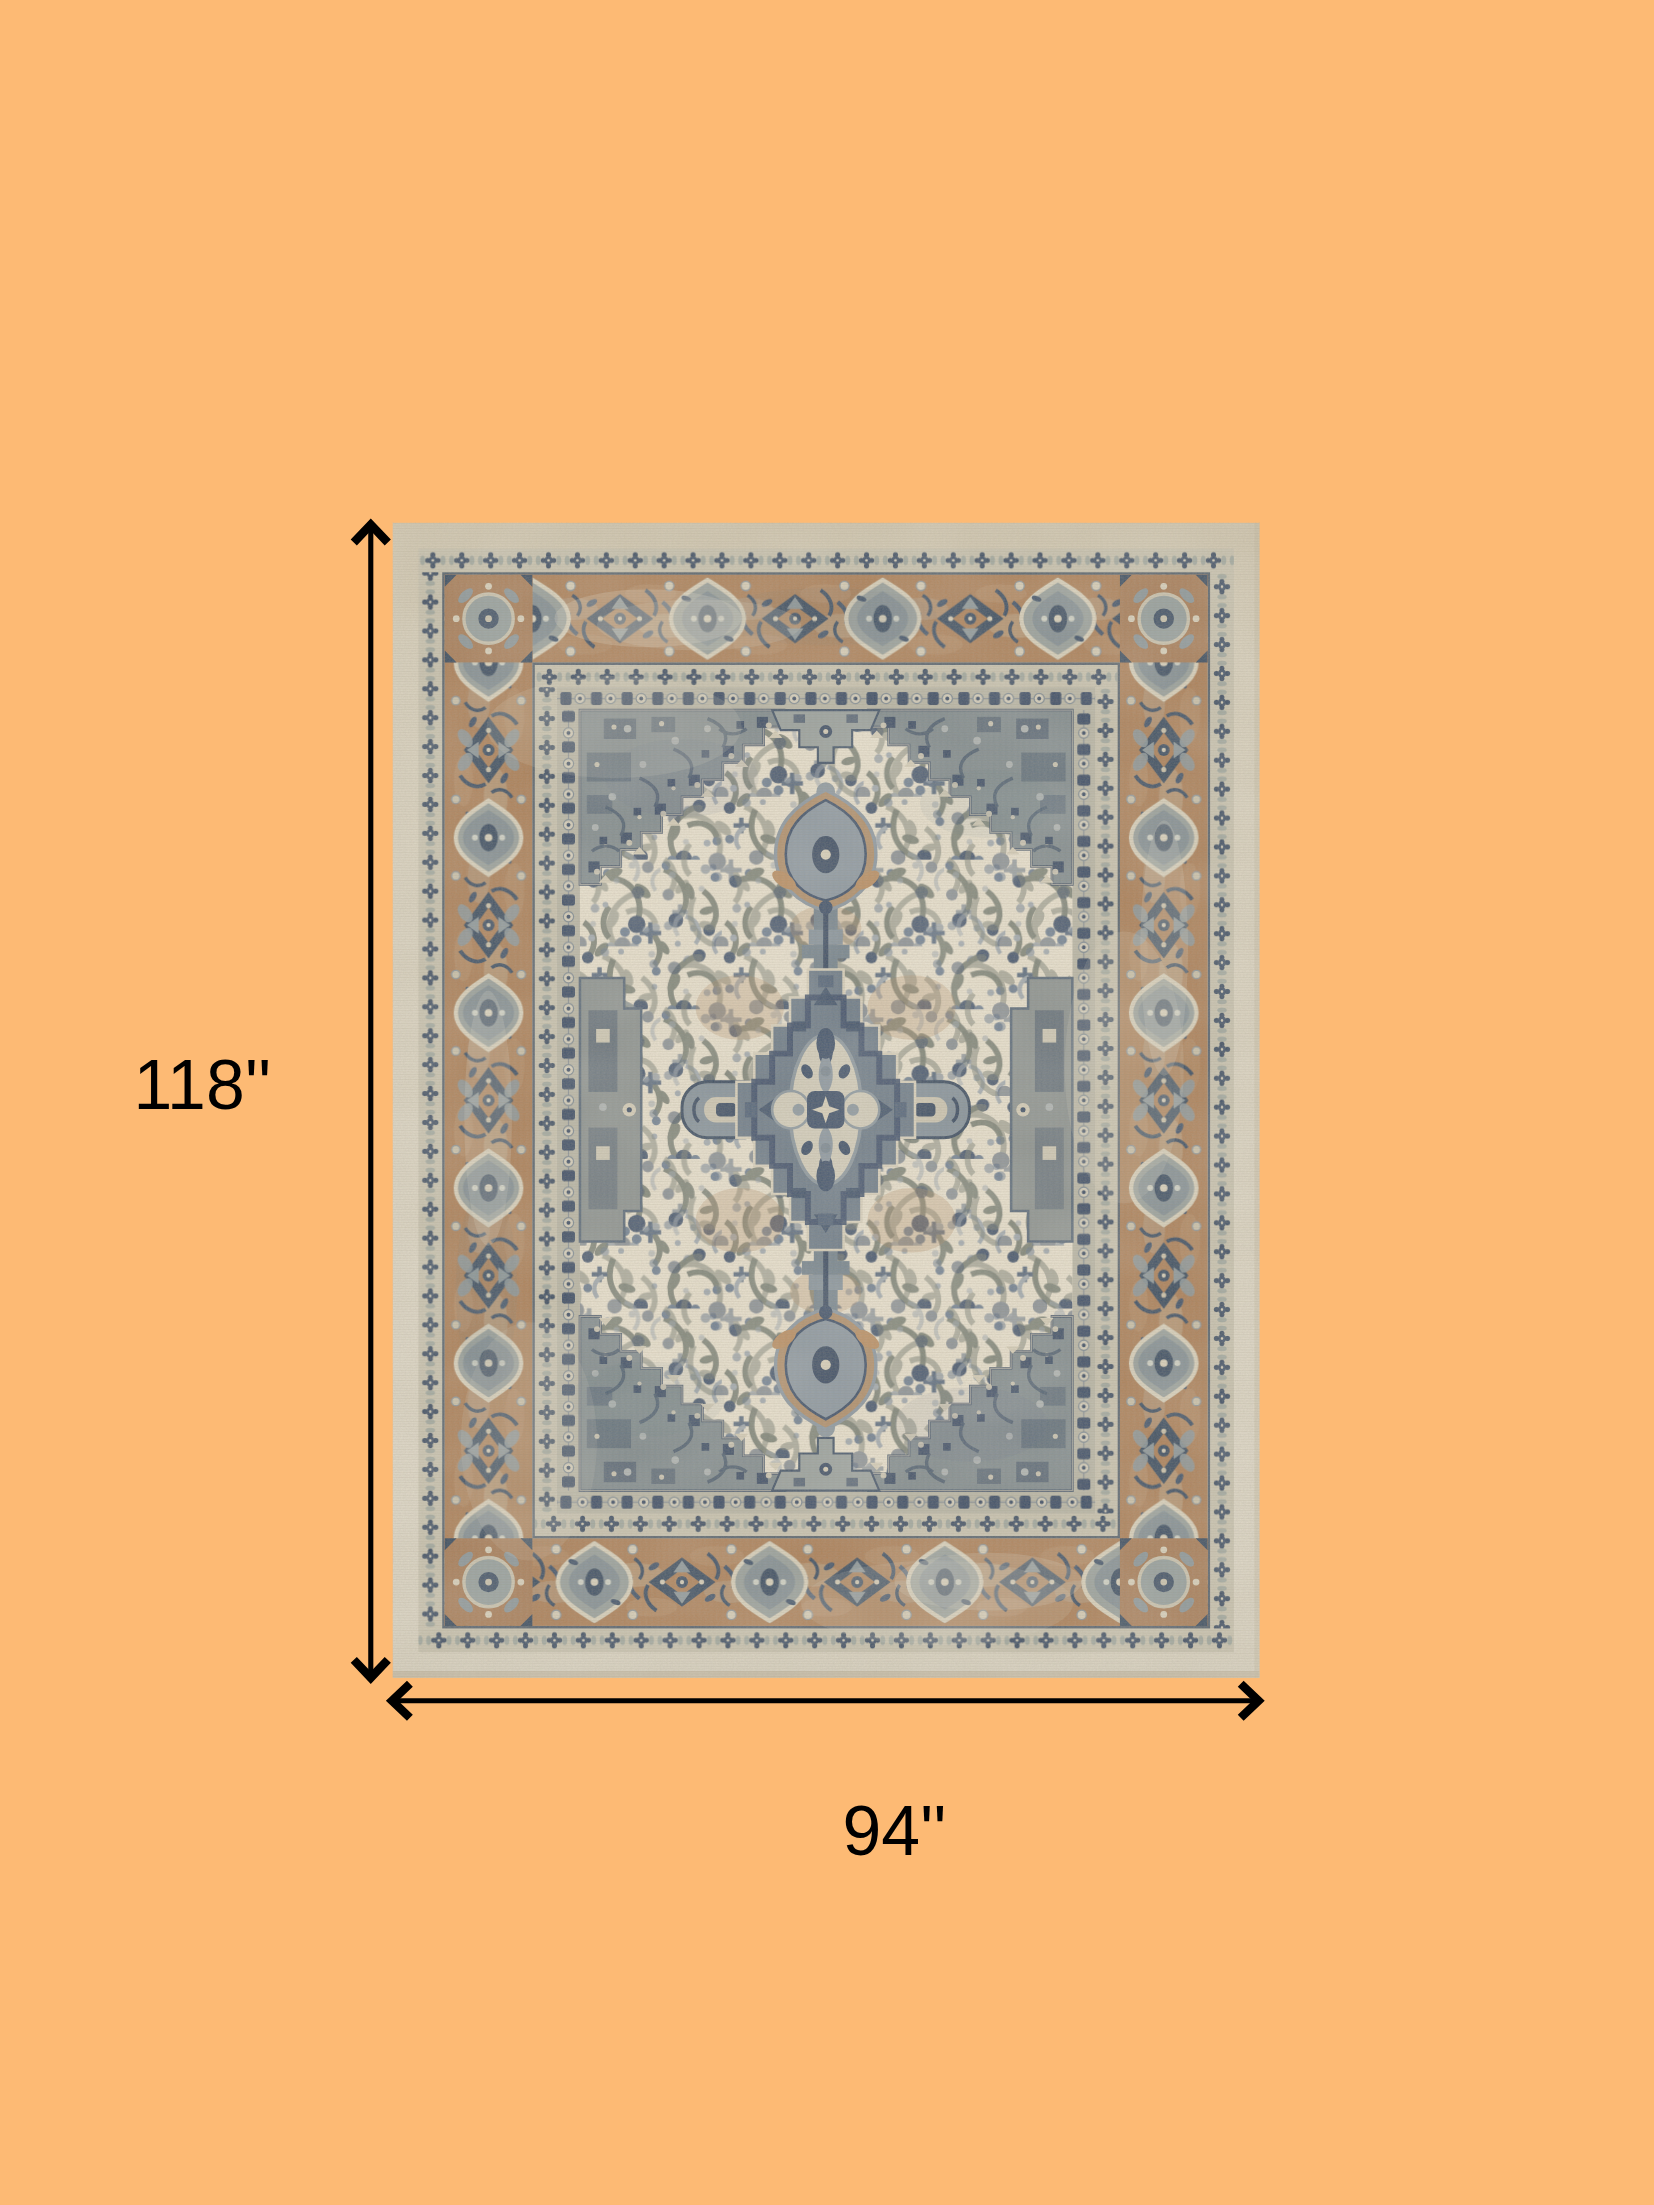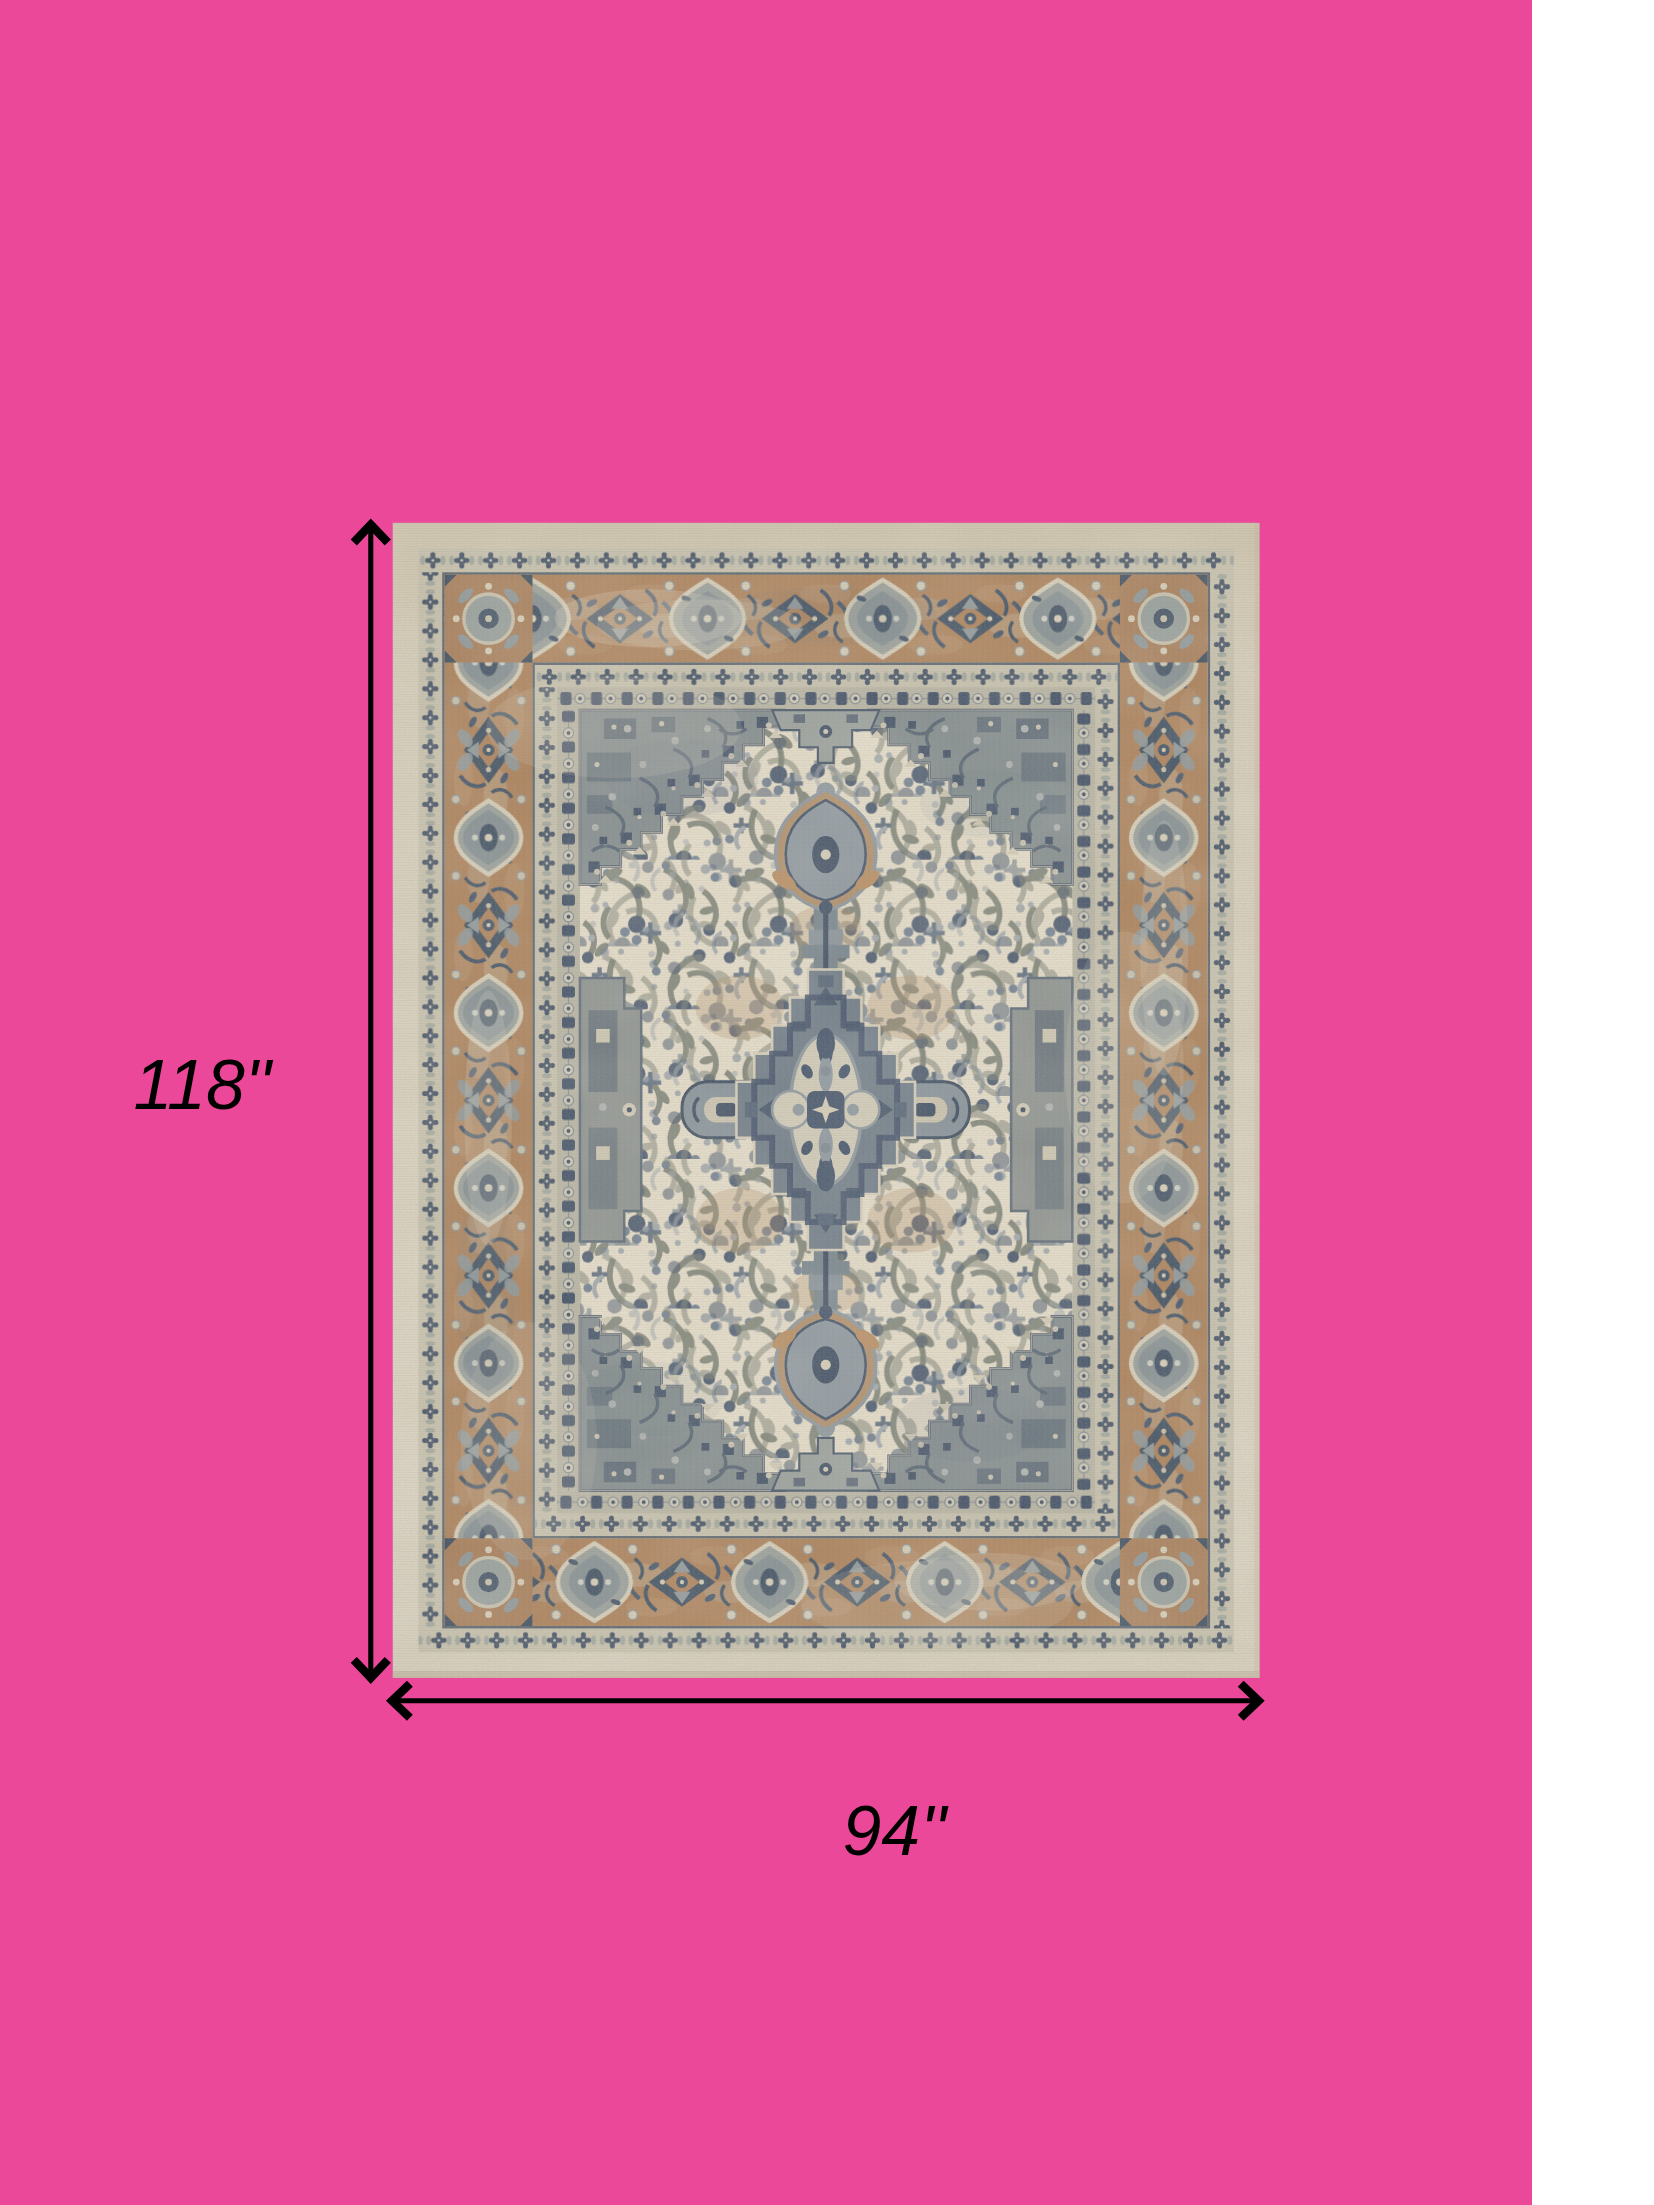--- a/index.html
+++ b/index.html
@@ -1,16 +1,16 @@
 <!DOCTYPE html>
 <html style="font-size:13.6px"><head>
 <meta charset="utf-8">
 <style>
 html,body{margin:0;padding:0;background:#ffffff;}
-.page{position:relative;width:1532px;height:2205px;overflow:hidden;background:#ec4899;font-family:"Liberation Sans",sans-serif;font-style:italic;}
+.page{position:relative;width:1654px;height:2205px;overflow:hidden;background:#fdba74;font-family:"Liberation Sans",sans-serif;}
 svg.main{position:absolute;top:0;left:0;}
 </style>
 </head>
 <body>
 <div class="page">
 <svg class="main" width="1654" height="2205" viewBox="0 0 1945 2593">
 <defs>
 
 <filter id="soft">
           <feGaussianBlur stdDeviation="0.9"></feGaussianBlur>

